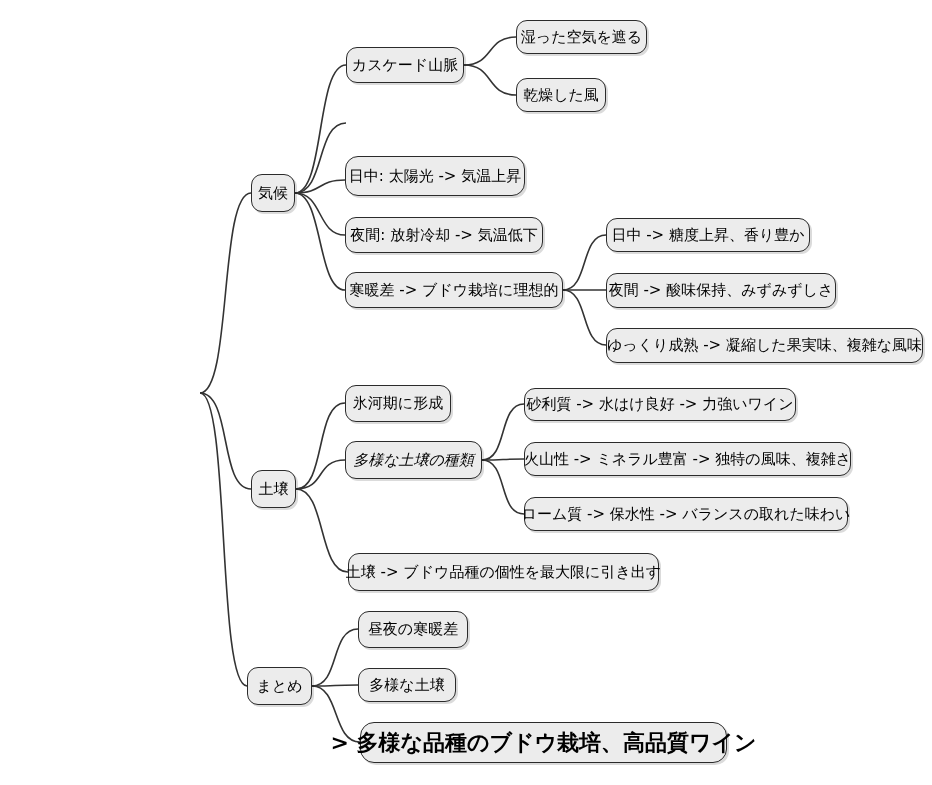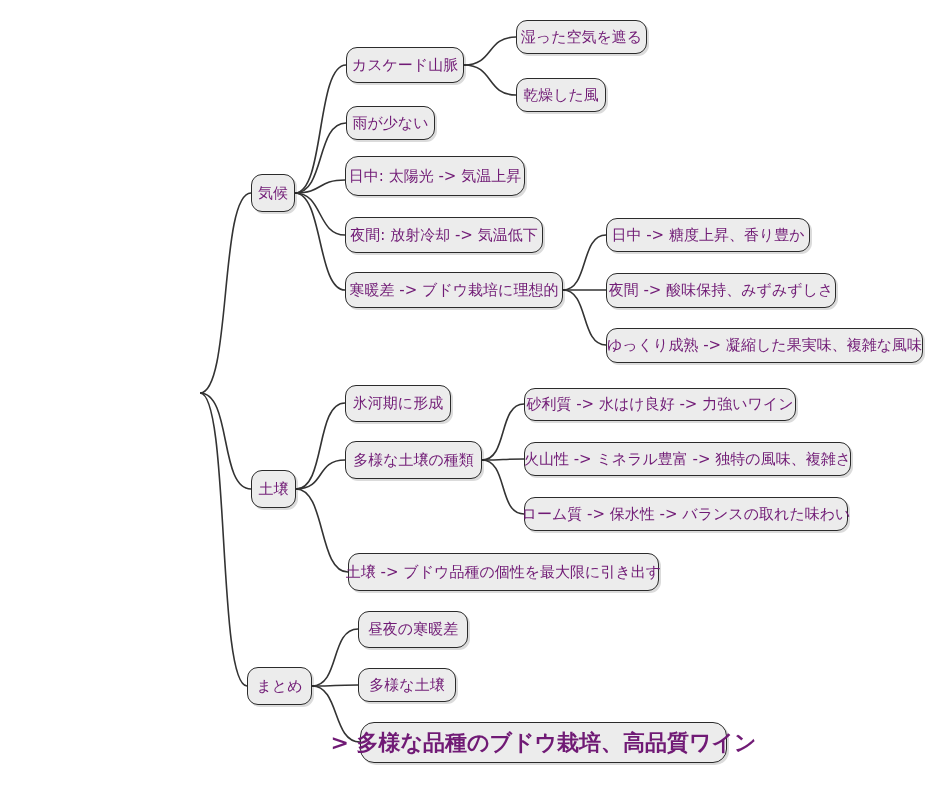--- a/index.html
+++ b/index.html
@@ -32,21 +32,21 @@
     box-sizing: border-box;
     display: flex;
     align-items: center;
     justify-content: center;
     background: #ececec;
     border: 1.6px solid #2b2b2b;
     border-radius: 11px;
     box-shadow: 2px 2px 0 rgba(0,0,0,0.14);
     font-size: 15px;
     line-height: 1;
-    color: #701a75;
+    color: #000000;
     white-space: nowrap;
     padding: 0 10px;
   }
   .node.bold {
     font-weight: bold;
     font-size: 22px;
     border-radius: 14px;
   }
 </style>
 </head>
@@ -84,31 +84,30 @@
     <path d="M312,686 C340,686 330,629 358,629"></path>
     <path d="M312,686 C340,686 330,685 358,685"></path>
     <path d="M312,686 C340,686 332,742 360,742"></path>
   </svg>
 
 
   <div class="node" style="left:251px; top:174px; width:44px; height:38px;">気候</div>
   <div class="node" style="left:346px; top:47px; width:118px; height:36px;">カスケード山脈</div>
   <div class="node" style="left:516px; top:20px; width:131px; height:34px;">湿った空気を遮る</div>
   <div class="node" style="left:516px; top:78px; width:90px; height:34px;">乾燥した風</div>
-  <div class="node" style="left:346px; top:106px; width:89px; height:34px;">雨が少ない</div>
   <div class="node" style="left:345px; top:156px; width:180px; height:40px;border-radius:13px;">日中: 太陽光 -&gt; 気温上昇</div>
   <div class="node" style="left:345px; top:217px; width:198px; height:36px;">夜間: 放射冷却 -&gt; 気温低下</div>
   <div class="node" style="left:345px; top:272px; width:218px; height:36px;">寒暖差 -&gt; ブドウ栽培に理想的</div>
   <div class="node" style="left:606px; top:218px; width:204px; height:34px;">日中 -&gt; 糖度上昇、香り豊か</div>
   <div class="node" style="left:606px; top:273px; width:230px; height:35px;">夜間 -&gt; 酸味保持、みずみずしさ</div>
   <div class="node" style="left:606px; top:328px; width:317px; height:35px;">ゆっくり成熟 -&gt; 凝縮した果実味、複雑な風味</div>
 
   <div class="node" style="left:251px; top:470px; width:45px; height:38px;">土壌</div>
   <div class="node" style="left:345px; top:385px; width:106px; height:37px;">氷河期に形成</div>
-  <div class="node" style="left:345px; top:441px; width:137px; height:38px;">多様な土壌の種類</div>
+  <div class="node" style="left:345px; top:441px; width:137px; height:38px;font-style:italic;">多様な土壌の種類</div>
   <div class="node" style="left:524px; top:388px; width:272px; height:33px;">砂利質 -&gt; 水はけ良好 -&gt; 力強いワイン</div>
   <div class="node" style="left:524px; top:442px; width:327px; height:34px;text-align:center;">火山性 -&gt; ミネラル豊富 -&gt; 独特の風味、複雑さ</div>
   <div class="node" style="left:524px; top:497px; width:324px; height:34px;">ローム質 -&gt; 保水性 -&gt; バランスの取れた味わい</div>
   <div class="node" style="left:348px; top:553px; width:311px; height:38px;">土壌 -&gt; ブドウ品種の個性を最大限に引き出す</div>
 
   <div class="node" style="left:247px; top:667px; width:65px; height:38px;">まとめ</div>
   <div class="node" style="left:358px; top:611px; width:110px; height:37px;">昼夜の寒暖差</div>
   <div class="node" style="left:358px; top:668px; width:98px; height:34px;">多様な土壌</div>
   <div class="node bold" style="left:360px; top:722px; width:367px; height:41px;">&gt; 多様な品種のブドウ栽培、高品質ワイン</div>
 

